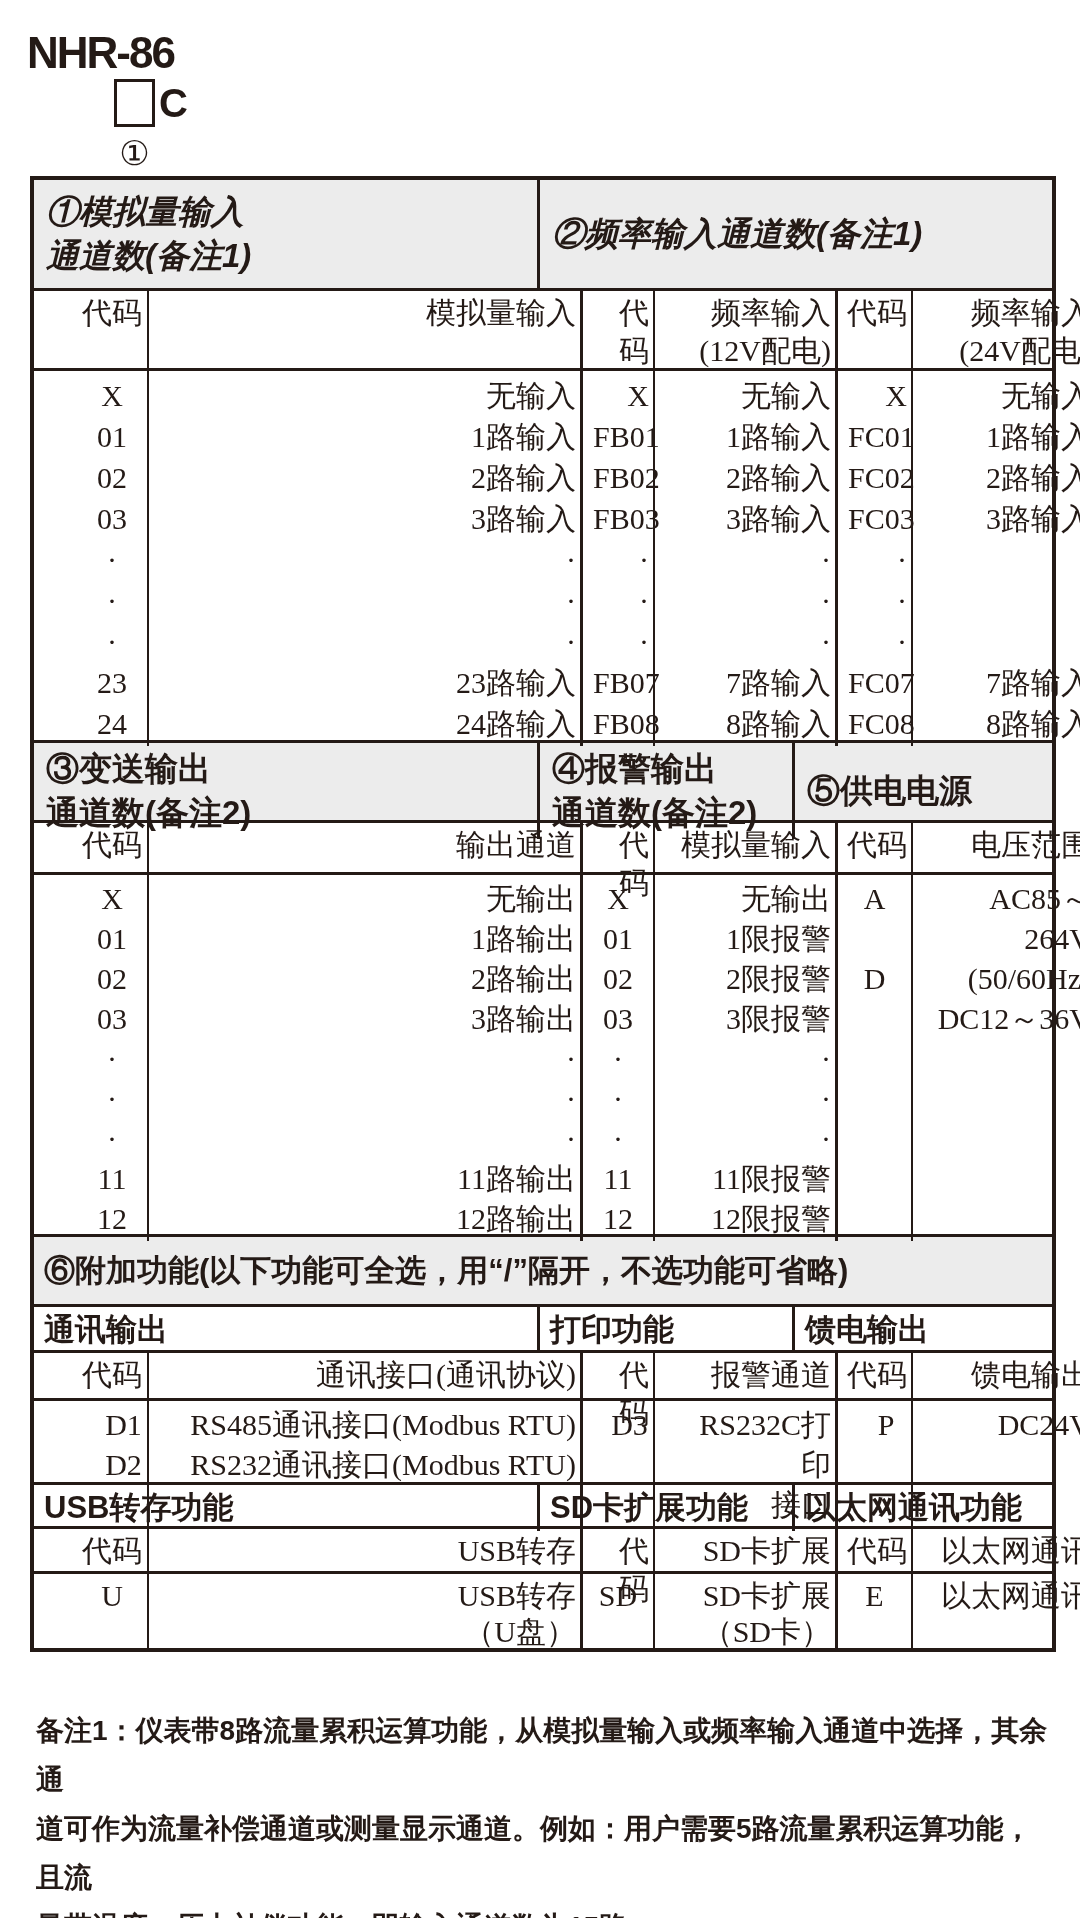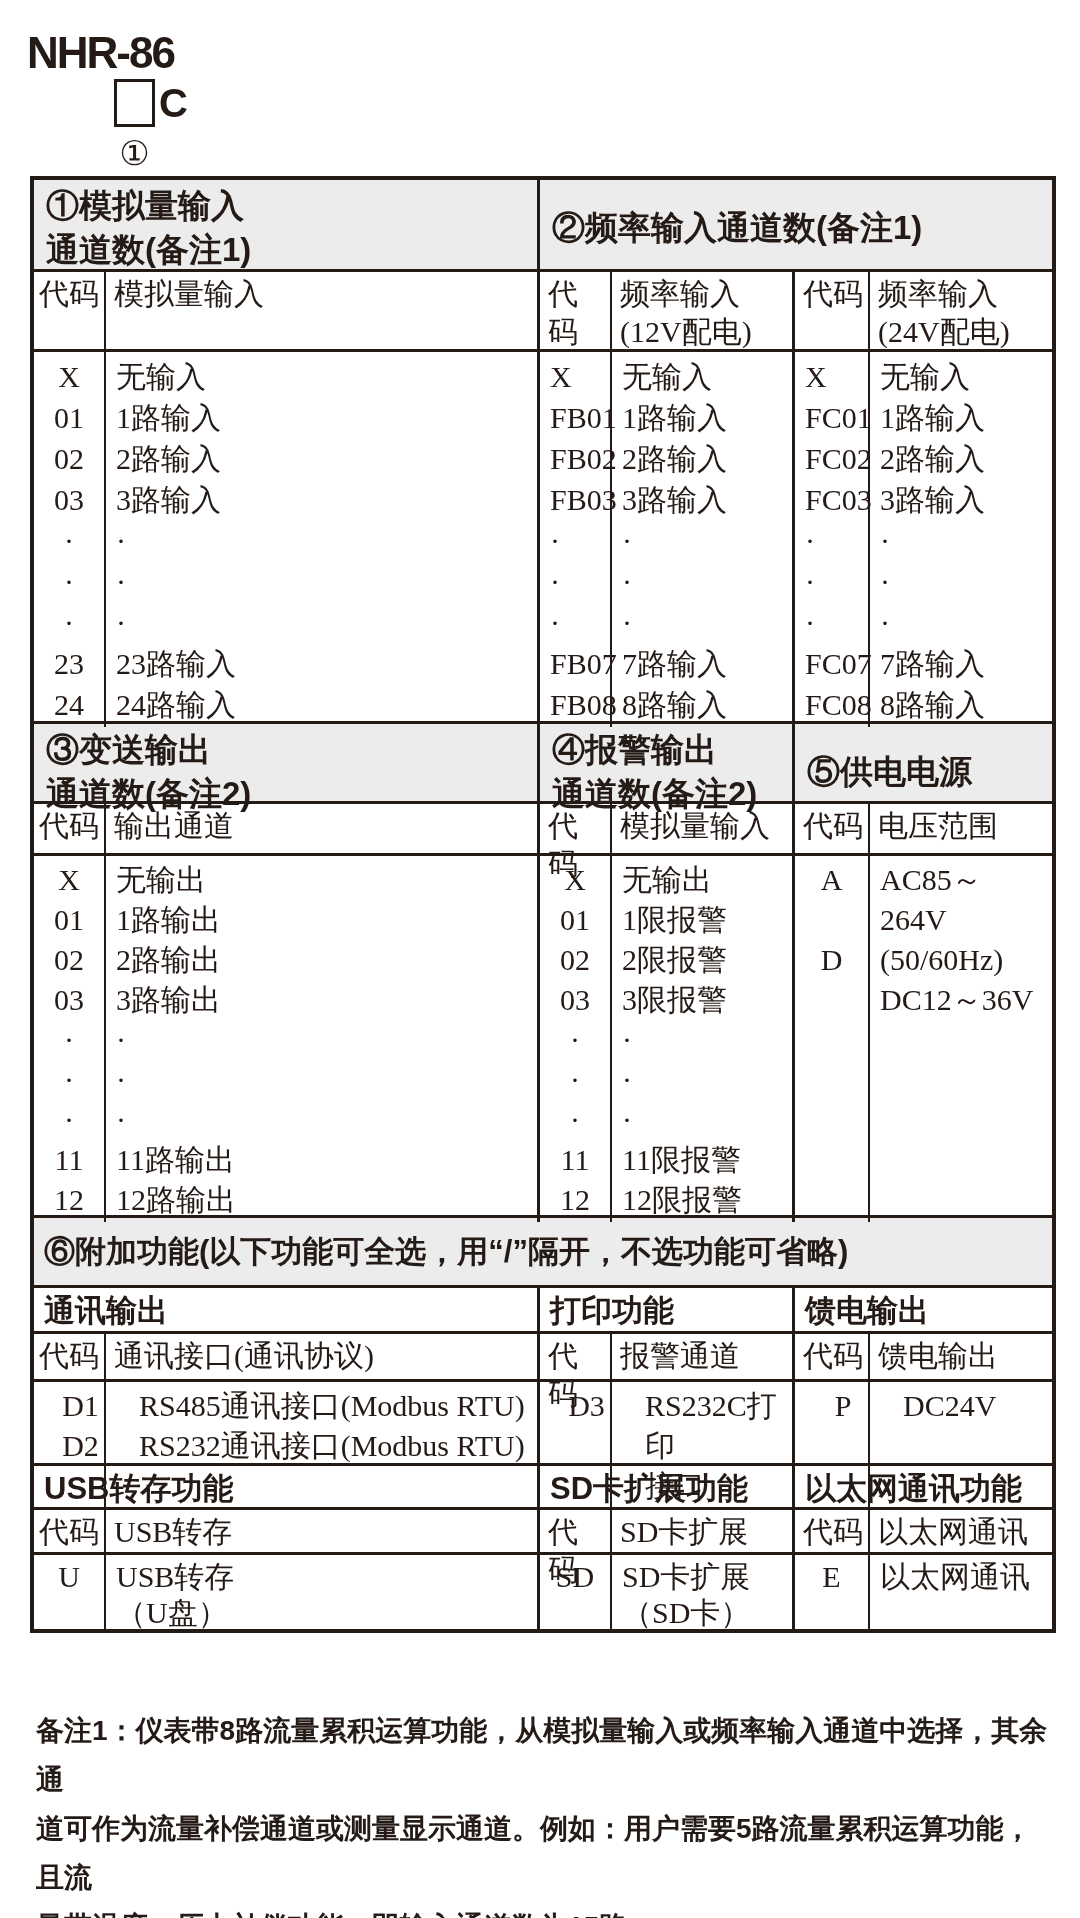--- a/index.html
+++ b/index.html
@@ -56,56 +56,57 @@
   .u2 .marker-row,.u3 .marker-row{justify-content:center;}
   .u3 .marker{width:41px;}
 
   
   .big-table{
     position:absolute;left:30px;top:176px;width:1026px;
     border:4px solid var(--ink);background:#fff;
   }
   .band{border-bottom:3px solid var(--ink);}
   .band:last-child{border-bottom:none;}
-  .g6{display:grid;grid-template-columns:72px 434px 72px 183px 75px 182px;}
+  .g6{display:grid;grid-template-columns:72px 434px 72px 183px 75px 182px;padding-left:43px;}
   .g3{display:grid;grid-template-columns:506px 255px 257px;}
   .g2{display:grid;grid-template-columns:506px 512px;}
   .b2{border-right:2px solid var(--ink);}
   .b3{border-right:3px solid var(--ink);}
 
   .sec-head{background:var(--grey);}
   .sec-head .cell{
     display:flex;align-items:center;
     font-weight:bold;font-size:33px;line-height:44px;
     padding:4px 10px 4px 12px;
   }
   .colhead .cell,.datarow .cell{
     font-family:"Liberation Serif",serif;
     font-size:30px;
+    text-align:right;
   }
   .colhead .cell{line-height:38px;padding:3px 4px 2px 8px;}
   .datarow .cell{padding:4px 4px 2px 10px;}
   .cell.ctr{text-align:center;padding-left:2px;padding-right:2px;}
 
   .rowsA .cell{line-height:41px;}
   .rowsB .cell{line-height:40px;}
 
   .band6-title{
     background:var(--grey);
     display:flex;align-items:center;
     font-weight:bold;font-size:31px;
     padding:2px 8px 2px 10px;height:70px;
   }
   .subband .cell{
     display:flex;align-items:center;
     font-weight:bold;font-size:31px;
     padding:2px 8px 2px 10px;
     text-align:center;
   }
-  .h-secA-head{height:92px;}
+  .h-secA-head{height:111px;font-style:italic;}
   .h-secA-colhead{height:80px;}
   .h-secA-data{height:372px;}
   .h-secB-head{height:80px;}
   .h-secB-colhead{height:52px;}
   .h-secB-data{height:362px;}
   .h-sub1{height:46px;}
   .h-colhead1{height:48px;}
   .h-data1{height:84px;}
   .h-data1 .cell{line-height:40px;margin-left:23px;}
   .h-sub2{height:44px;}

